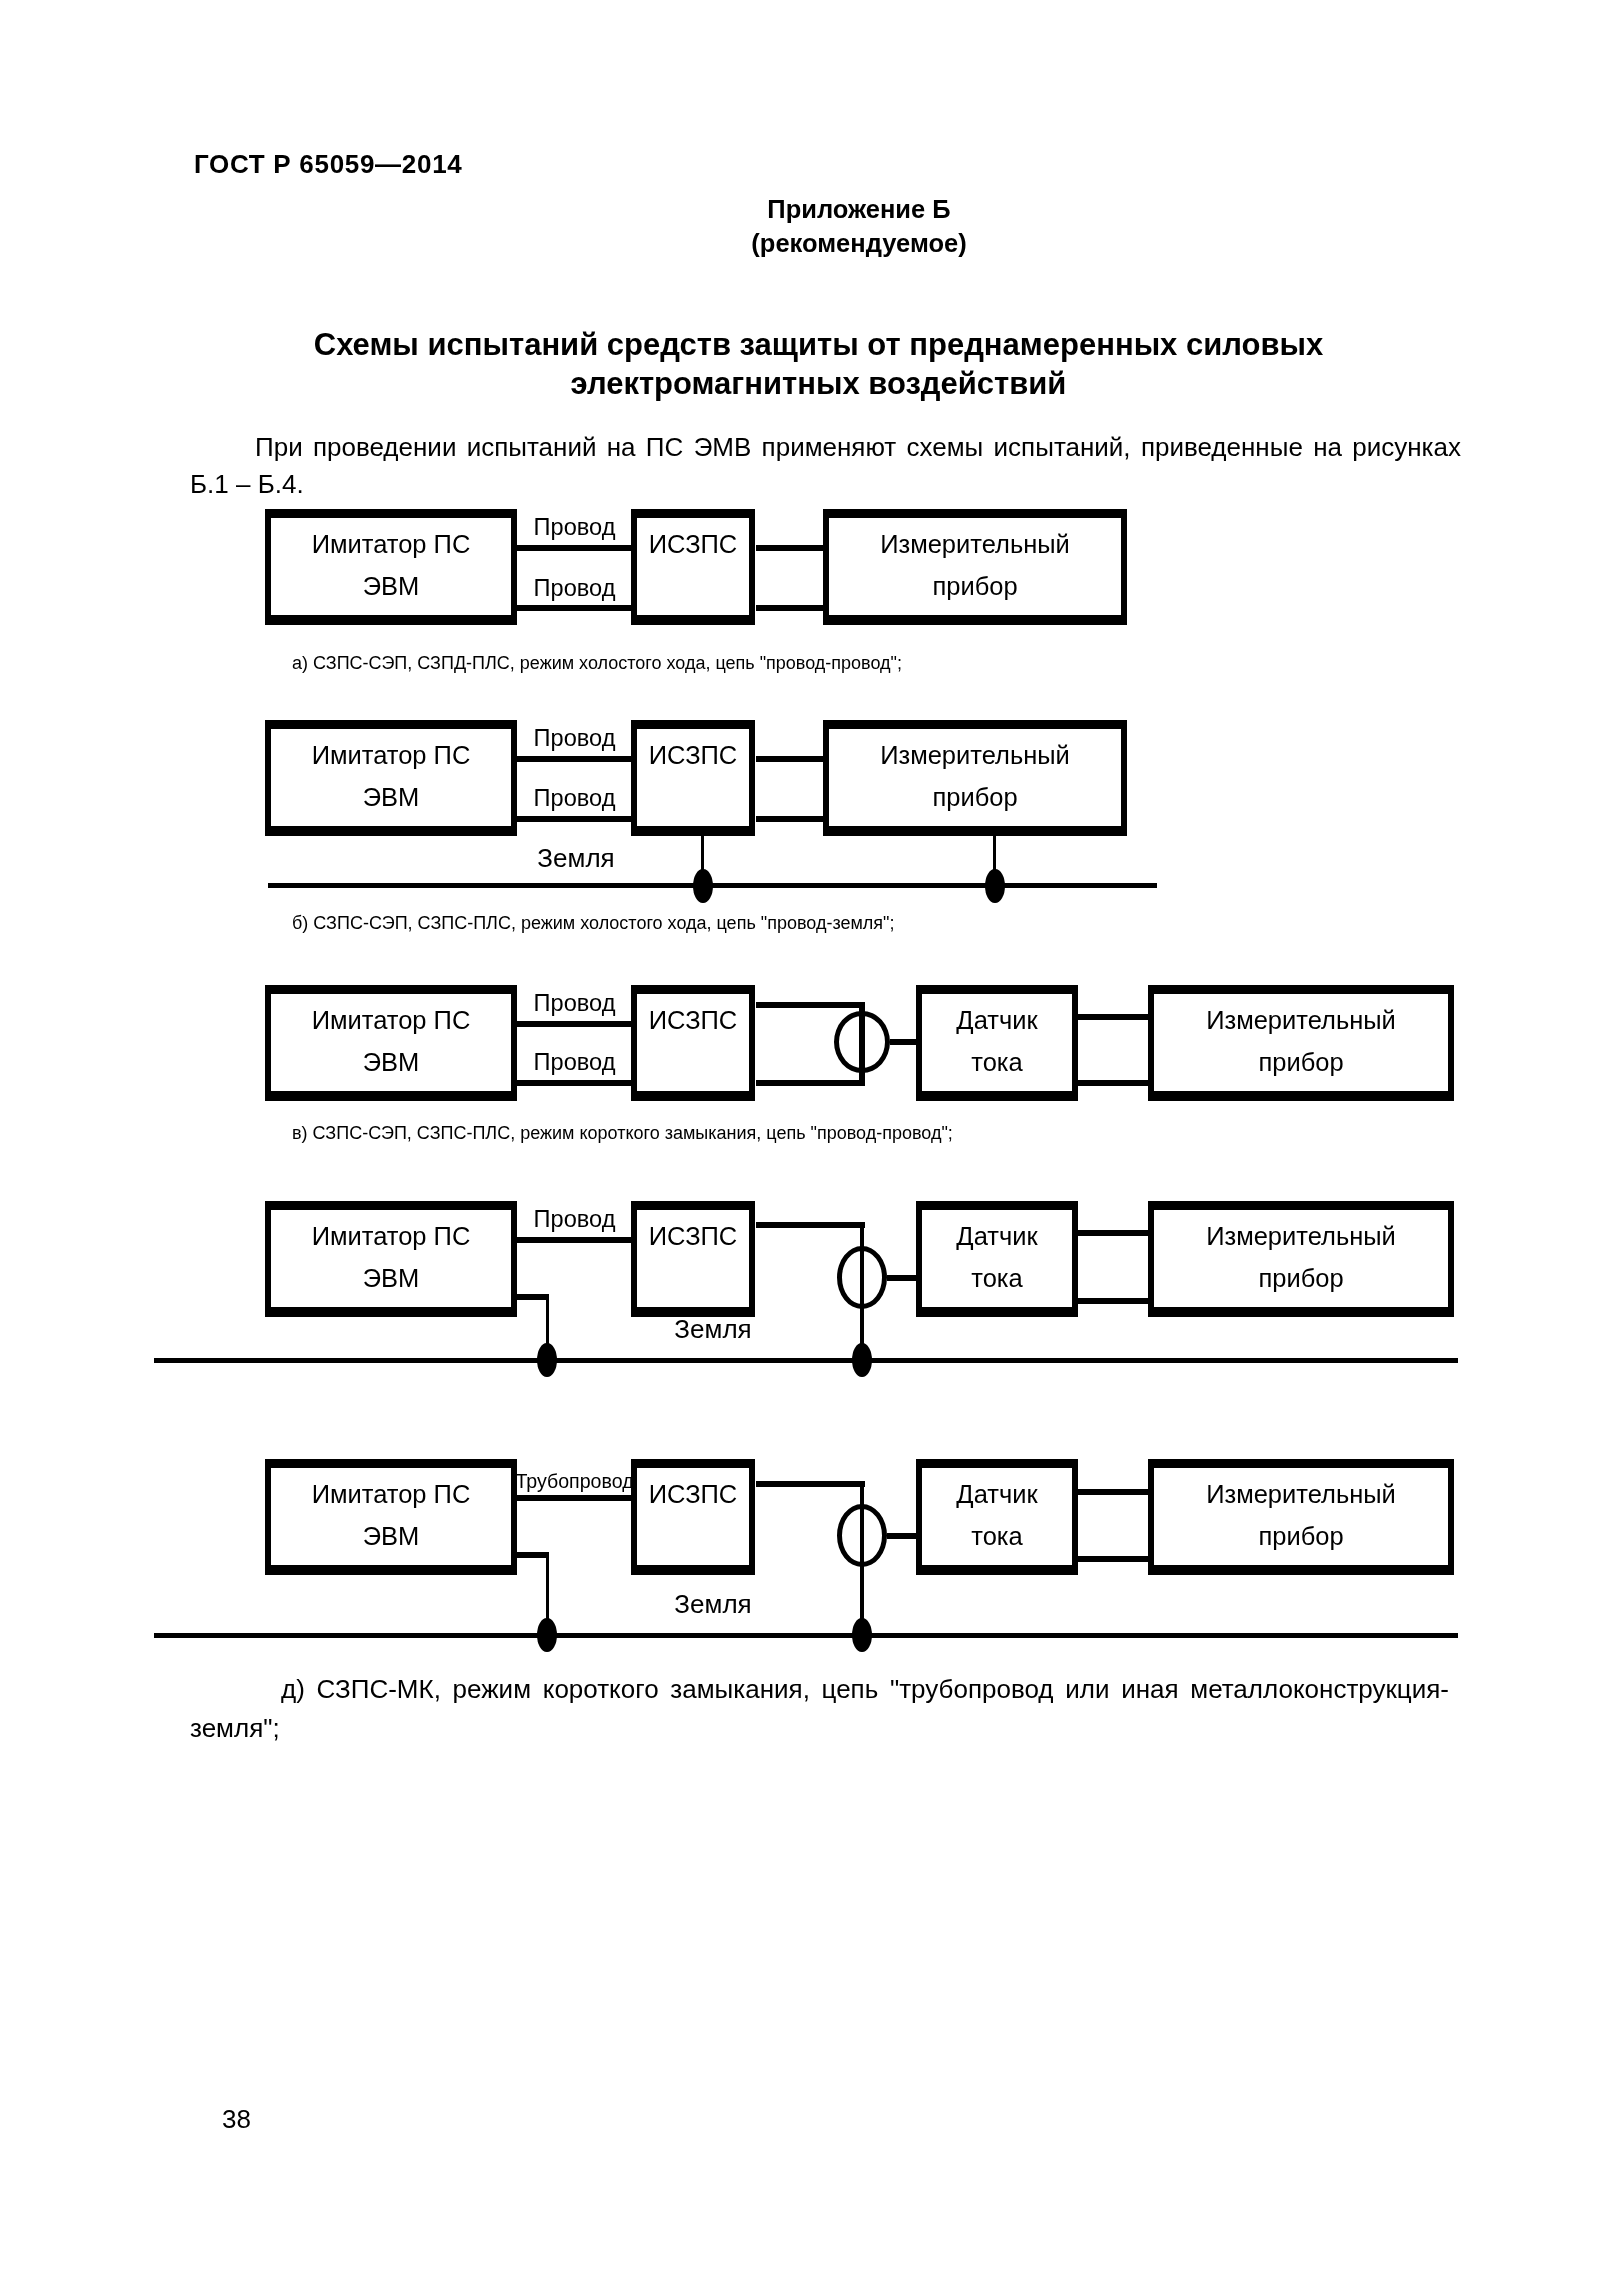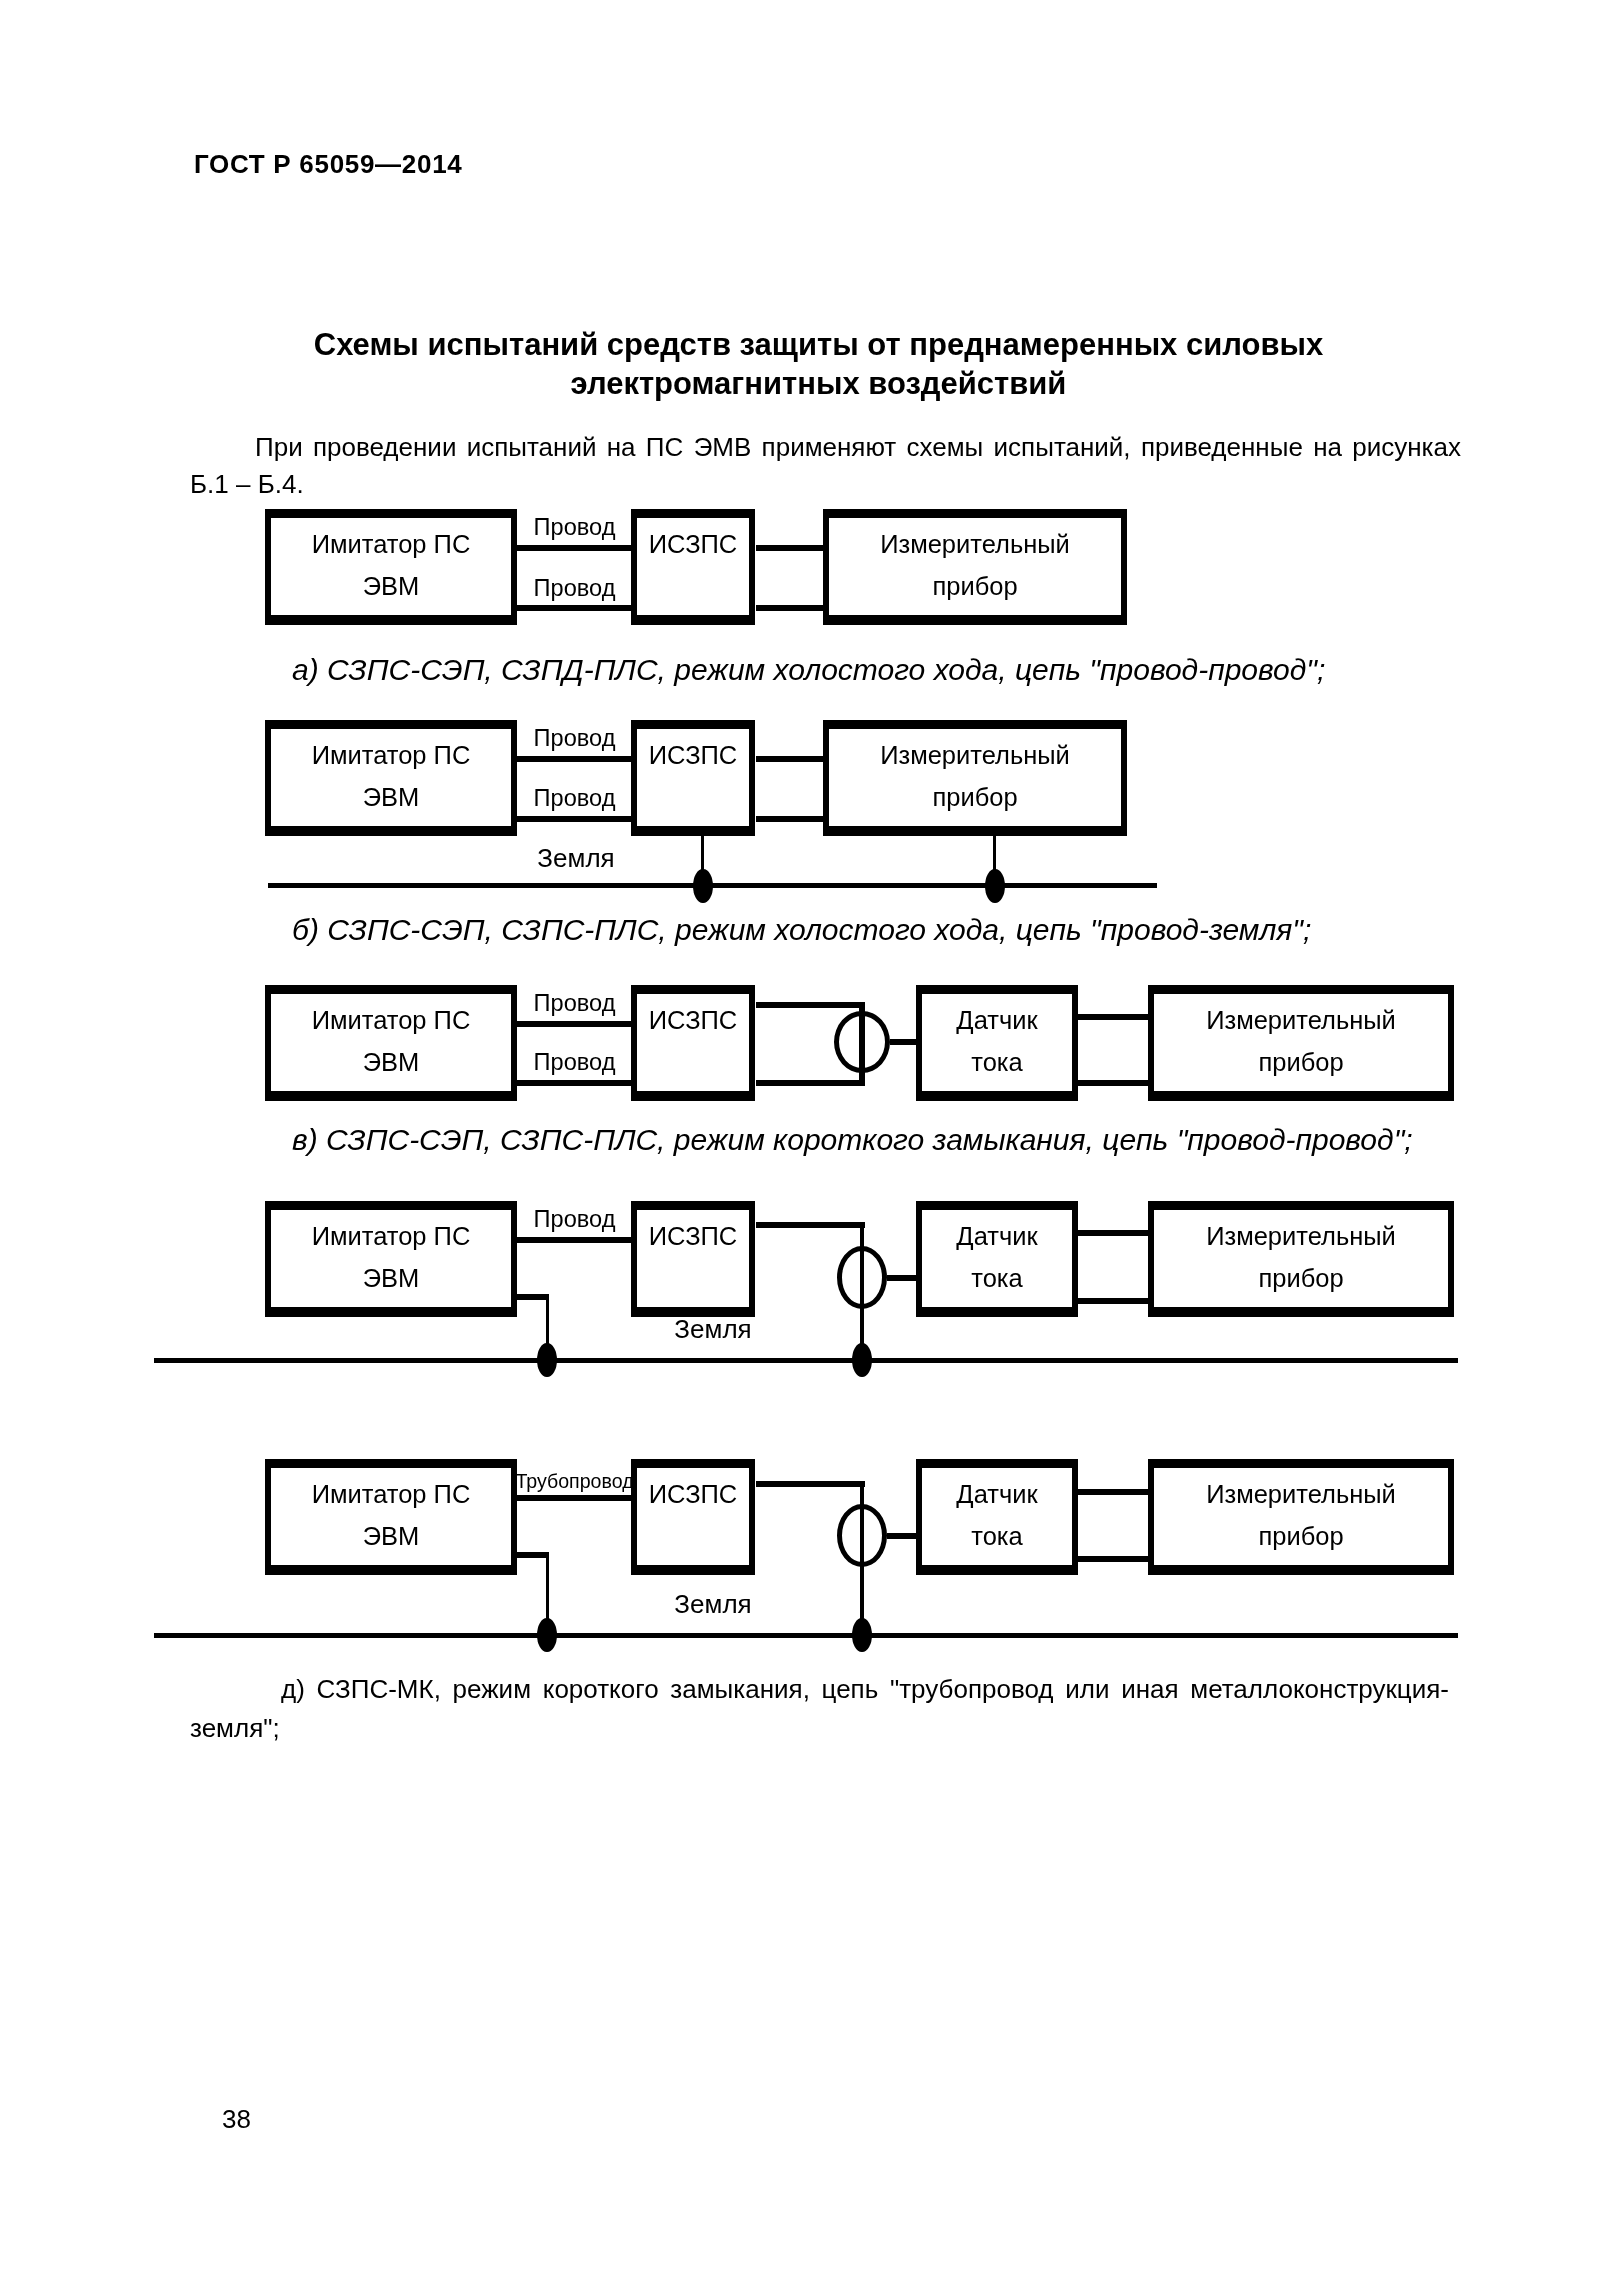--- a/index.html
+++ b/index.html
@@ -6,21 +6,21 @@
   .page{
     position:relative;width:1623px;height:2295px;background:#ffffff;
     font-family:"Liberation Sans",sans-serif;color:#000;overflow:hidden;
   }
   .abs{position:absolute;}
   .hdr{font-size:26px;font-weight:bold;letter-spacing:0.7px;}
   .center-block{text-align:center;font-weight:bold;font-size:25.5px;line-height:34px;}
   .doc-title{text-align:center;font-weight:bold;font-size:31px;line-height:39px;margin-top:6px;}
   .body-line{font-size:26px;white-space:nowrap;}
   .body-just{font-size:26px;text-align:justify;text-align-last:justify;white-space:normal;}
-  .cap{font-size:30px;white-space:nowrap;font-style:italic;}
+  .cap{font-size:18px;white-space:nowrap;}
   .bx{
     box-sizing:border-box;border:6.5px solid #000;border-top-width:9.8px;border-bottom-width:10.5px;
     display:flex;flex-direction:column;justify-content:space-between;align-items:center;
     padding:11.8px 3.9px 14.4px;font-size:25.5px;text-align:center;background:#fff;
   }
   .bx.single{justify-content:flex-start;}
   .wire{background:#000;}
   .wlabel{font-size:23.6px;text-align:center;white-space:nowrap;}
   .plabel{font-size:19.6px;text-align:center;white-space:nowrap;}
   .glabel{font-size:26px;text-align:center;white-space:nowrap;}
@@ -28,20 +28,24 @@
   .dot{background:#000;border-radius:50%;}
   .pagenum{font-size:26px;}
 </style>
 </head>
 <body>
 
 <div class="page">
 
   <div class="abs hdr" style="left:194px;top:149px;">ГОСТ Р 65059—2014</div>
 
+  <div class="abs center-block" style="left:532px;top:192px;width:654px;">
+    <div>Приложение Б</div>
+    <div>(рекомендуемое)</div>
+  </div>
 
   <div class="abs doc-title" style="left:164px;top:319px;width:1309px;">
     <div>Схемы испытаний средств защиты от преднамеренных силовых</div>
     <div>электромагнитных воздействий</div>
   </div>
 
   <div class="abs body-just" style="left:190px;top:432px;width:1271px;text-indent:65px;">При проведении испытаний на ПС ЭМВ применяют схемы испытаний, приведенные на рисунках</div>
   <div class="abs body-line" style="left:190px;top:469px;">Б.1 – Б.4.</div>
 
   <div>

